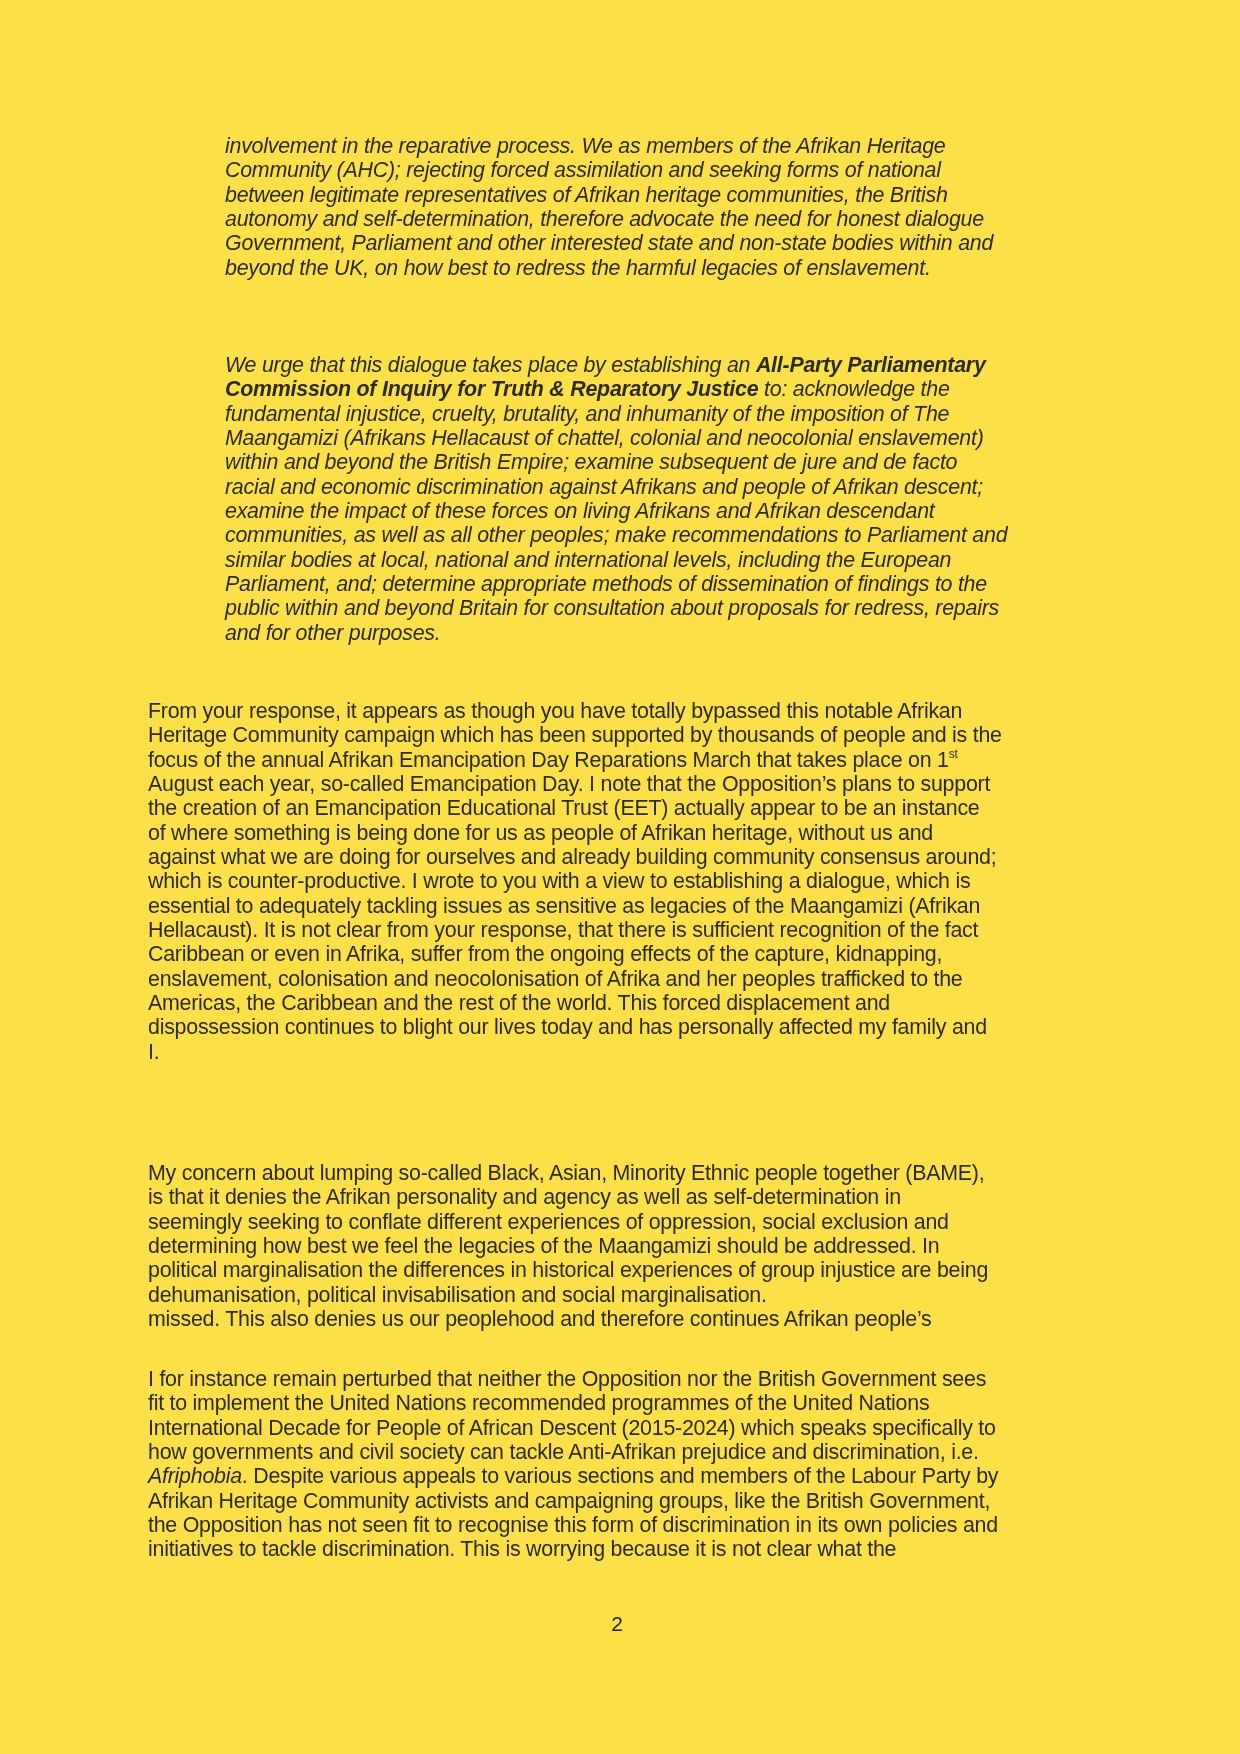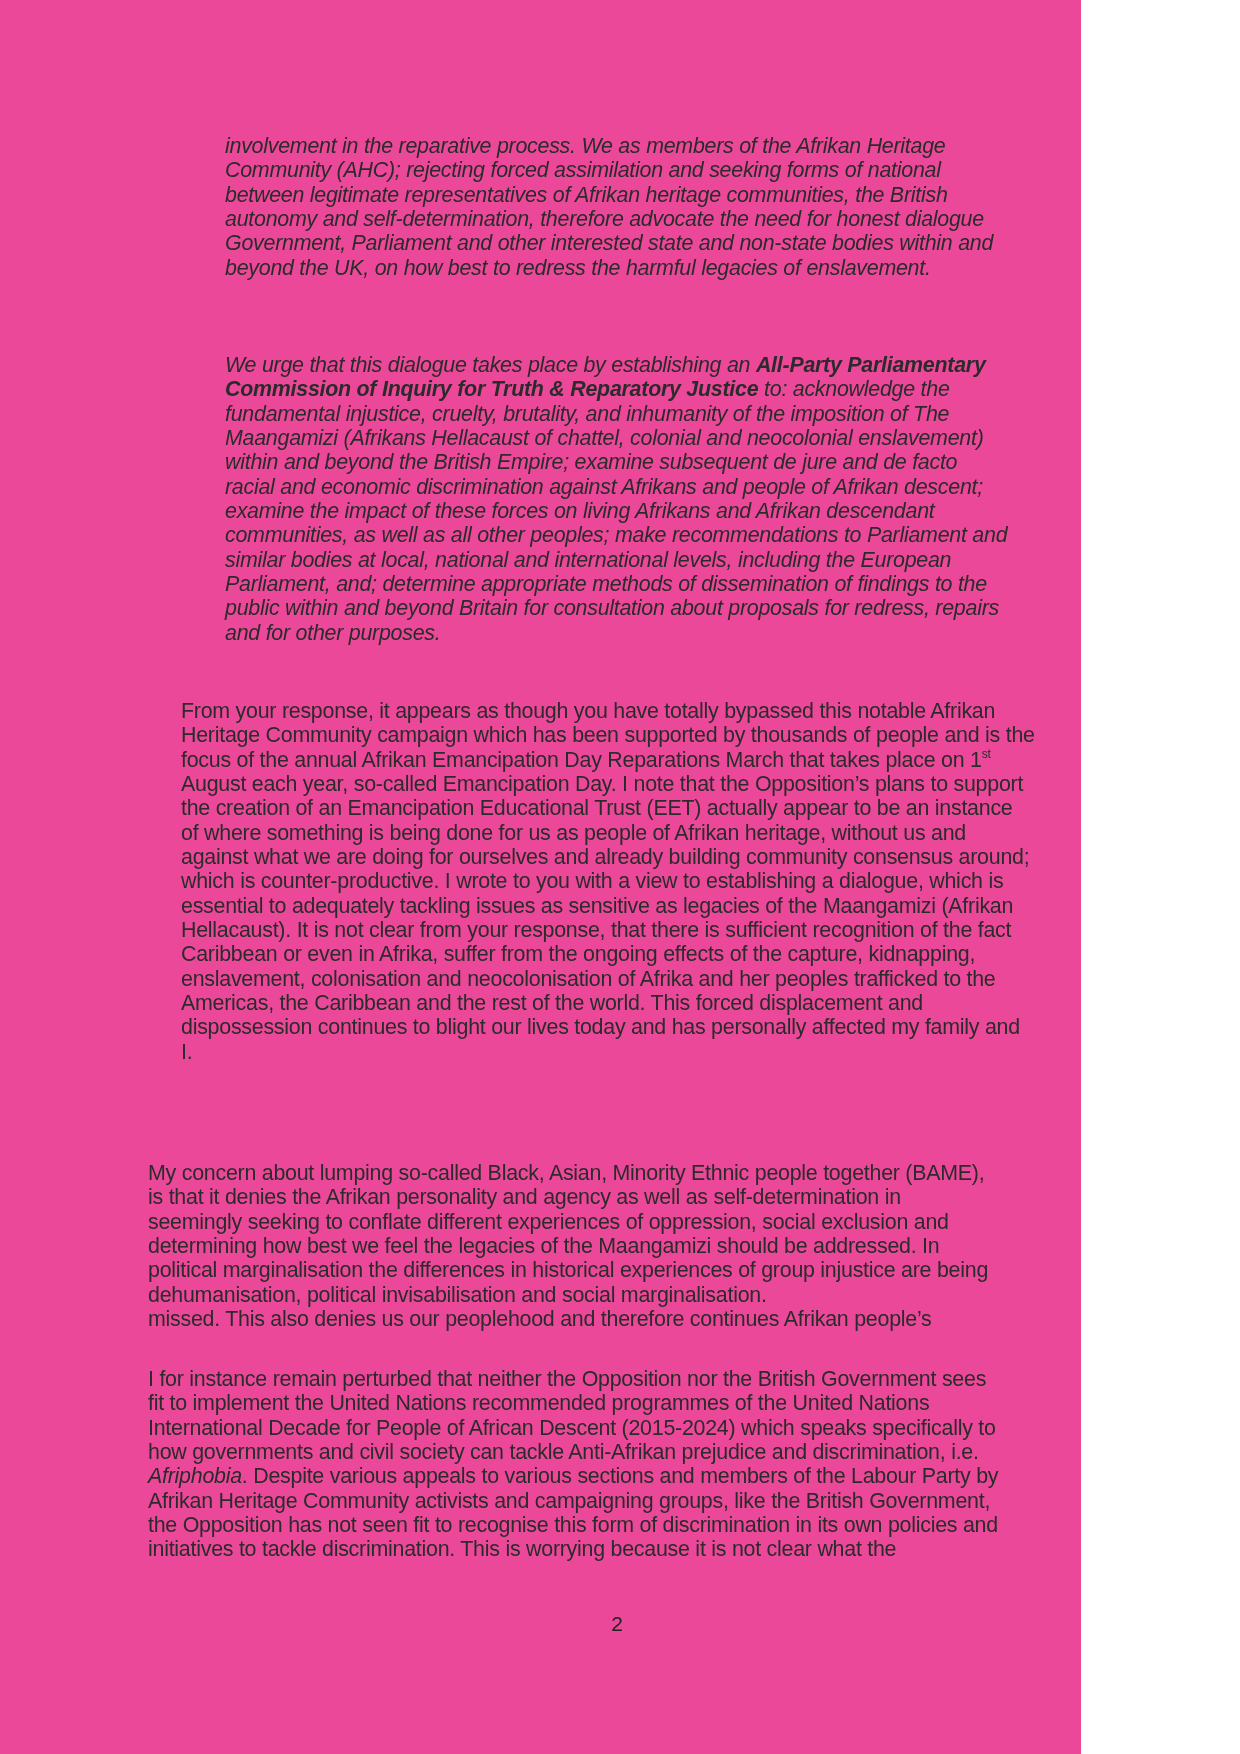--- a/index.html
+++ b/index.html
@@ -1,19 +1,19 @@
 <!DOCTYPE html>
 <html><head>
 <meta charset="utf-8">
 <style>
   html, body { margin: 0; padding: 0; background: #ffffff; }
   body { width: 1240px; height: 1754px; position: relative; overflow: hidden; }
   .page {
-    position: absolute; left: 0; top: 0; width: 1081px; height: 1754px;
-    background: #ec4899; color: #2b2b2b;
+    position: absolute; left: 0; top: 0; width: 1240px; height: 1754px;
+    background: #fde047; color: #2b2b2b;
     font-family: "Liberation Sans", sans-serif;
     font-size: 21.4px; line-height: 24.35px;
   }
   .quote {
     position: absolute; left: 225px; width: 880px;
     font-style: italic; letter-spacing: -0.25px;
   }
   .body-para {
     position: absolute; left: 148px; width: 960px;
     letter-spacing: -0.25px;
@@ -48,21 +48,21 @@
     <span class="line">within and beyond the British Empire; examine subsequent de jure and de facto</span>
     <span class="line">racial and economic discrimination against Afrikans and people of Afrikan descent;</span>
     <span class="line">examine the impact of these forces on living Afrikans and Afrikan descendant</span>
     <span class="line">communities, as well as all other peoples; make recommendations to Parliament and</span>
     <span class="line">similar bodies at local, national and international levels, including the European</span>
     <span class="line">Parliament, and; determine appropriate methods of dissemination of findings to the</span>
     <span class="line">public within and beyond Britain for consultation about proposals for redress, repairs</span>
     <span class="line">and for other purposes.</span>
   </div>
 
-  <div class="body-para" style="top:699px;margin-left:33px;">
+  <div class="body-para" style="top:699px;">
     <span class="line">From your response, it appears as though you have totally bypassed this notable Afrikan</span>
     <span class="line">Heritage Community campaign which has been supported by thousands of people and is the</span>
     <span class="line"><span>focus of the annual Afrikan Emancipation Day Reparations March that takes place on 1</span><sup>st</sup></span>
     <span class="line">August each year, so-called Emancipation Day. I note that the Opposition’s plans to support</span>
     <span class="line">the creation of an Emancipation Educational Trust (EET) actually appear to be an instance</span>
     <span class="line">of where something is being done for us as people of Afrikan heritage, without us and</span>
     <span class="line">against what we are doing for ourselves and already building community consensus around;</span>
     <span class="line">which is counter-productive. I wrote to you with a view to establishing a dialogue, which is</span>
     <span class="line">essential to adequately tackling issues as sensitive as legacies of the Maangamizi (Afrikan</span>
     <span class="line">Hellacaust). It is not clear  from your response, that there is sufficient recognition of the fact</span>

